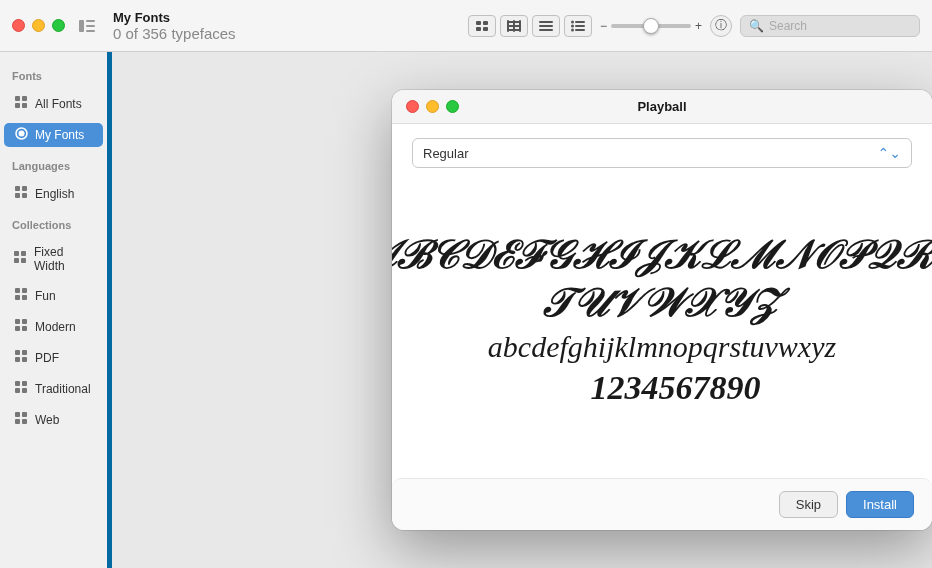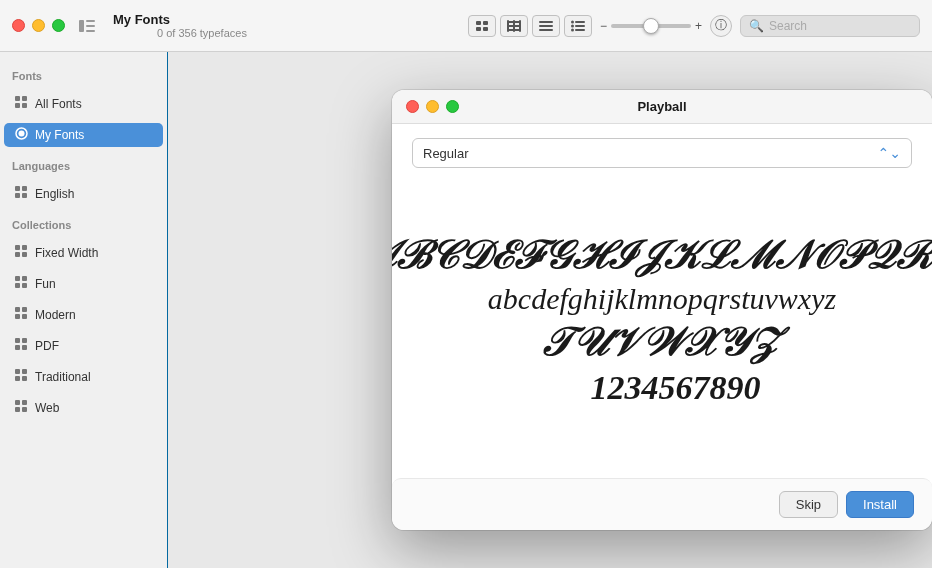--- a/index.html
+++ b/index.html
@@ -53,23 +53,22 @@
       display: flex;
       flex-direction: column;
       flex: 1;
     }
     .window-title {
       font-size: 13px;
       font-weight: 600;
       color: #1a1a1a;
     }
     .window-subtitle {
-      font-size: 11px;
+      font-size: 15px;
       color: #888;
-      margin-left: 44px;
     }
 
     .toolbar-buttons {
       display: flex;
       align-items: center;
       gap: 4px;
       margin-right: 8px;
     }
     .toolbar-btn {
       width: 28px;
@@ -149,23 +148,23 @@
 
     
     .main-area {
       display: flex;
       flex: 1;
       overflow: hidden;
     }
 
     
     .sidebar {
-      width: 168px;
+      width: 112px;
       background: #f0f0f0;
-      border-right: 1px solid #0369a1;
+      border-right: 5px solid #0369a1;
       padding: 12px 0;
       overflow-y: auto;
       flex-shrink: 0;
     }
 
     .sidebar-section-label {
       font-size: 11px;
       font-weight: 600;
       color: #888;
       padding: 6px 12px 3px;
@@ -526,25 +525,25 @@
 
         <div class="font-selector">
           <span class="font-selector-label">Regular</span>
           <span class="font-selector-arrow">⌃⌄</span>
         </div>
 
         <div class="font-preview">
           <div class="preview-line preview-line-1" style="font-family: Georgia, 'Times New Roman', serif; font-style: italic; font-weight: bold; font-size: 40px; line-height: 1.2;">
             <em><b>𝒜ℬ𝒞𝒟ℰℱ𝒢ℋℐ𝒥𝒦ℒℳ𝒩𝒪𝒫𝒬ℛ𝒮</b></em>
           </div>
+          <div class="preview-line preview-line-2" style="font-family: Georgia, 'Times New Roman', serif; font-style: italic; font-weight: bold; font-size: 40px; line-height: 1.2;">
+            <em><b>𝒯𝒰𝒱𝒲𝒳𝒴𝒵</b></em>
+          </div>
           <div class="preview-line preview-line-3" style="font-family: Georgia, 'Times New Roman', serif; font-style: italic; font-size: 30px; line-height: 1.3;">
             <em>abcdefghijklmnopqrstuvwxyz</em>
-          </div>
-          <div class="preview-line preview-line-2" style="font-family: Georgia, 'Times New Roman', serif; font-style: italic; font-weight: bold; font-size: 40px; line-height: 1.2;">
-            <em><b>𝒯𝒰𝒱𝒲𝒳𝒴𝒵</b></em>
           </div>
           <div class="preview-line preview-line-4" style="font-family: Georgia, 'Times New Roman', serif; font-style: italic; font-weight: bold; font-size: 34px; line-height: 1.3;">
             <em><b>1234567890</b></em>
           </div>
         </div>
       </div>
 
       <div class="dialog-footer">
         <button class="btn btn-secondary">Skip</button>
         <button class="btn btn-primary">Install</button>

